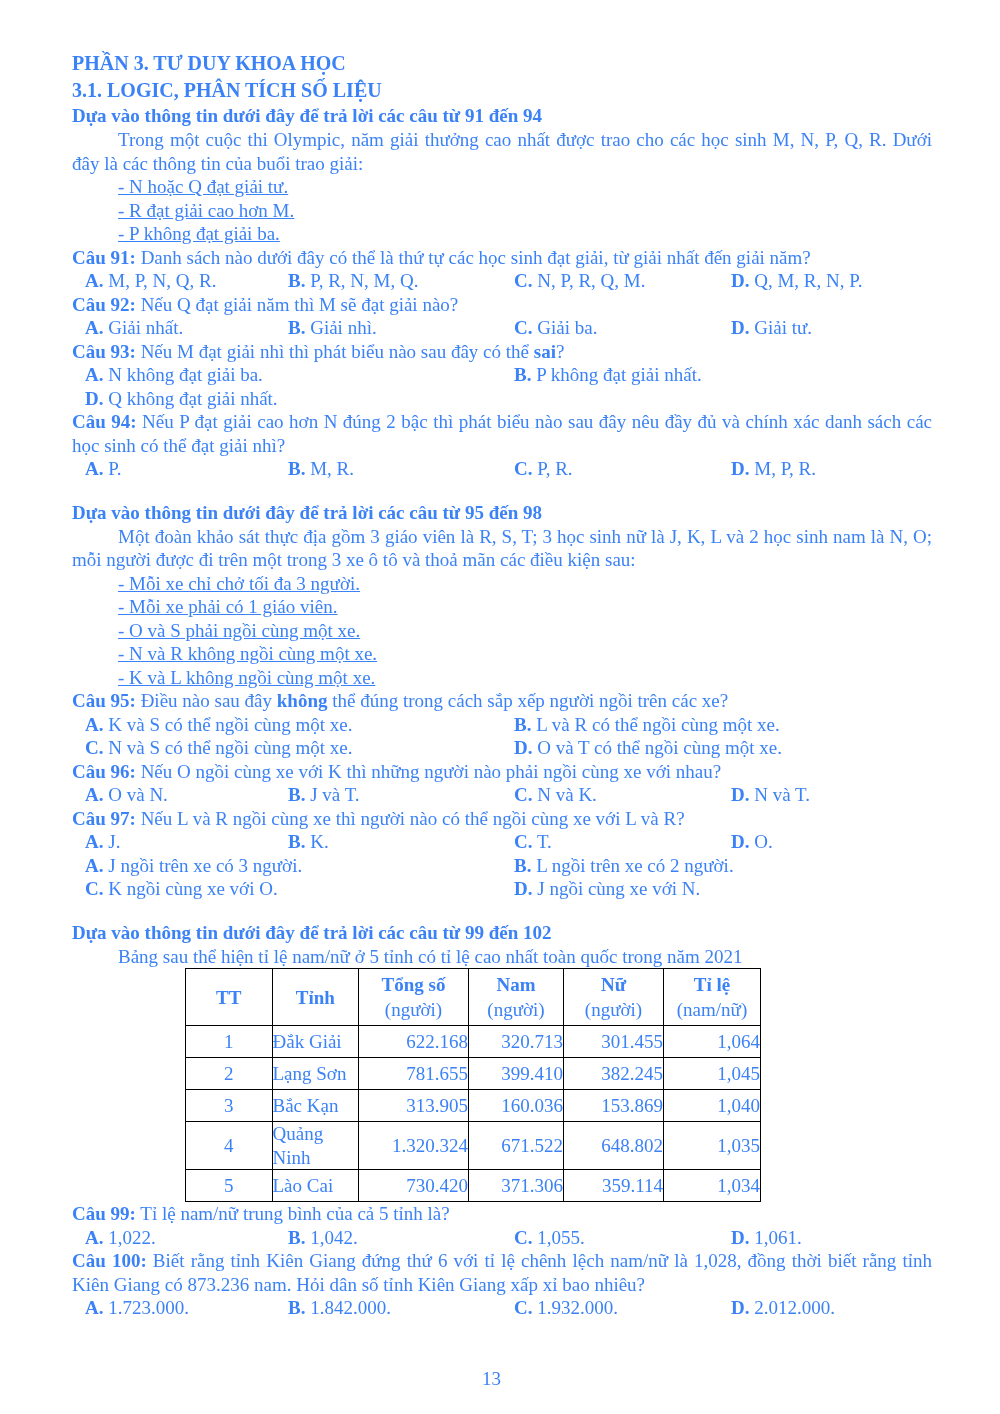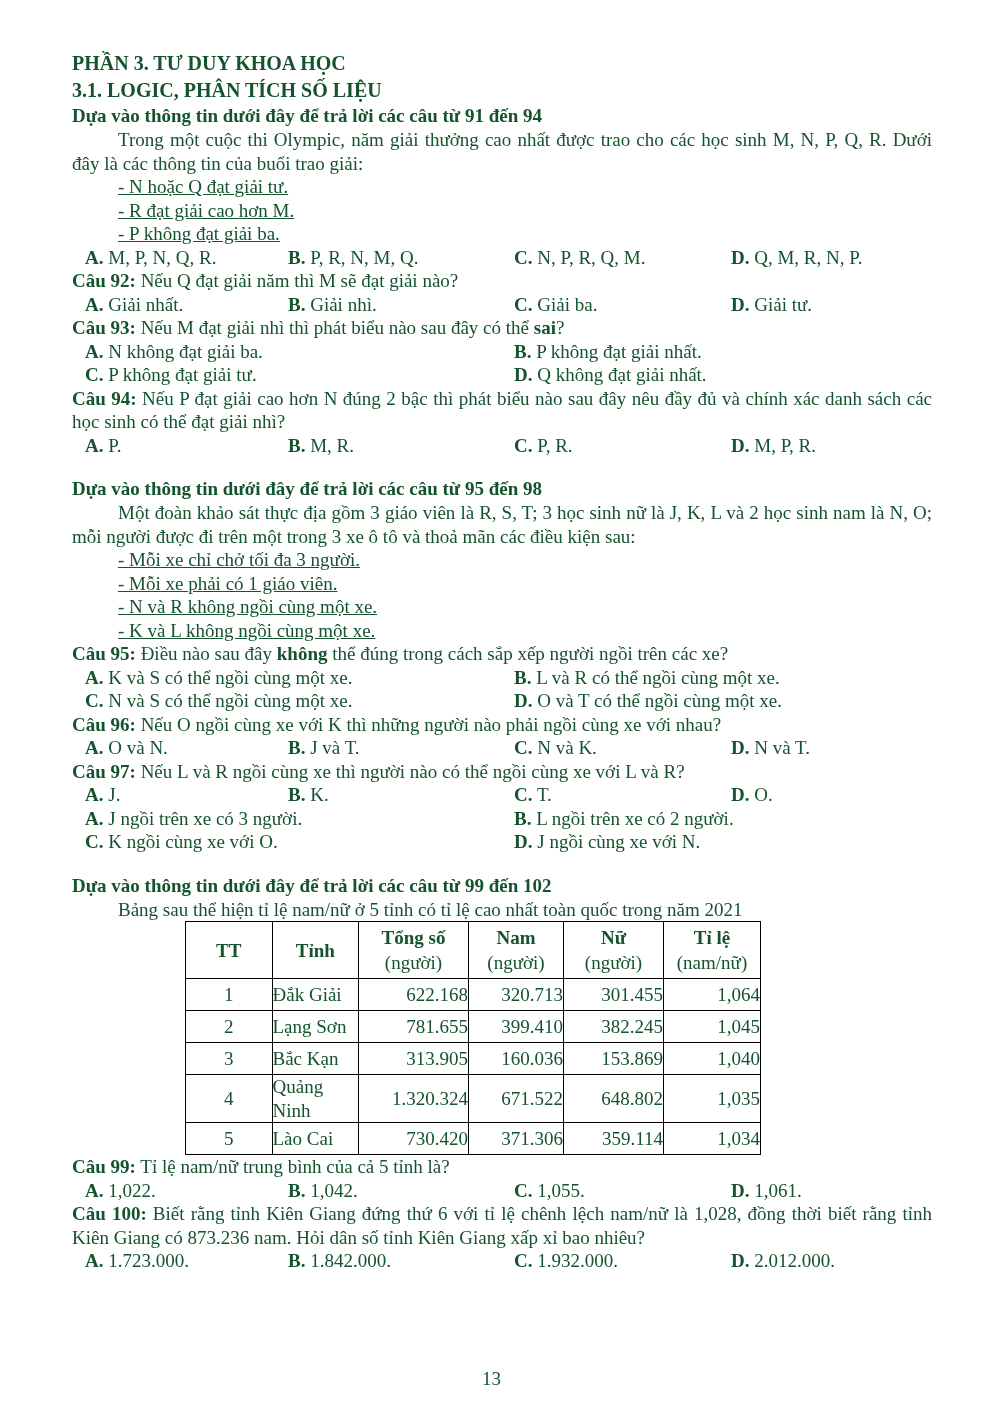--- a/index.html
+++ b/index.html
@@ -1,21 +1,21 @@
 <!DOCTYPE html>
 <html><head>
 <meta charset="utf-8">
 <style>
   html,body{margin:0;padding:0;background:#fff;}
   .page{
     position:relative;
     width:1000px;height:1414px;
     background:#ffffff;
     font-family:"Liberation Serif","DejaVu Serif",serif;
-    font-size:19px;line-height:23.5px;color:#14532d;
+    font-size:19px;line-height:23.5px;color:#3b82f6;
     overflow:hidden;
   }
   .content{position:absolute;left:72px;top:50px;width:860px;}
   .h-part,.h-sub{font-weight:bold;font-size:20px;line-height:27px;}
   .instruction{font-weight:bold;line-height:24px;}
   .para{text-align:justify;text-indent:46px;margin:0;}
   .bullet{padding-left:46px;text-decoration:underline;}
   .q-text{text-align:justify;margin:0;}
   .q-label{font-weight:bold;}
   .q-bold{font-weight:bold;}
@@ -46,20 +46,21 @@
     <div class="h-sub">3.1. LOGIC, PHÂN TÍCH SỐ LIỆU</div>
 
     <div>
       <div class="instruction">Dựa vào thông tin dưới đây để trả lời các câu từ 91 đến 94</div>
       <p class="para">Trong một cuộc thi Olympic, năm giải thưởng cao nhất được trao cho các học sinh M, N, P, Q, R. Dưới đây là các thông tin của buổi trao giải:</p>
       <div class="bullet">- N hoặc Q đạt giải tư.</div>
       <div class="bullet">- R đạt giải cao hơn M.</div>
       <div class="bullet">- P không đạt giải ba.</div>
 
       <div>
+        <p class="q-text"><span class="q-label">Câu 91:</span><span> Danh sách nào dưới đây có thể là thứ tự các học sinh đạt giải, từ giải nhất đến giải năm?</span><span class="q-bold"></span><span></span></p>
         <div class="opts cols4">
           <span class="opt"><span class="opt-label">A.</span><span> M, P, N, Q, R.</span></span>
           <span class="opt"><span class="opt-label">B.</span><span> P, R, N, M, Q.</span></span>
           <span class="opt"><span class="opt-label">C.</span><span> N, P, R, Q, M.</span></span>
           <span class="opt"><span class="opt-label">D.</span><span> Q, M, R, N, P.</span></span>
         </div>
       </div>
 
       <div>
         <p class="q-text"><span class="q-label">Câu 92:</span><span> Nếu Q đạt giải năm thì M sẽ đạt giải nào?</span><span class="q-bold"></span><span></span></p>
@@ -69,21 +70,20 @@
           <span class="opt"><span class="opt-label">C.</span><span> Giải ba.</span></span>
           <span class="opt"><span class="opt-label">D.</span><span> Giải tư.</span></span>
         </div>
       </div>
 
       <div>
         <p class="q-text"><span class="q-label">Câu 93:</span><span> Nếu M đạt giải nhì thì phát biểu nào sau đây có thể </span><span class="q-bold">sai</span><span>?</span></p>
         <div class="opts cols2">
           <span class="opt"><span class="opt-label">A.</span><span> N không đạt giải ba.</span></span>
           <span class="opt"><span class="opt-label">B.</span><span> P không đạt giải nhất.</span></span>
-          <span class="opt"><span class="opt-label">C.</span><span> P không đạt giải tư.</span></span>
           <span class="opt"><span class="opt-label">D.</span><span> Q không đạt giải nhất.</span></span>
         </div>
       </div>
 
       <div>
         <p class="q-text"><span class="q-label">Câu 94:</span><span> Nếu P đạt giải cao hơn N đúng 2 bậc thì phát biểu nào sau đây nêu đầy đủ và chính xác danh sách các học sinh có thể đạt giải nhì?</span><span class="q-bold"></span><span></span></p>
         <div class="opts cols4">
           <span class="opt"><span class="opt-label">A.</span><span> P.</span></span>
           <span class="opt"><span class="opt-label">B.</span><span> M, R.</span></span>
           <span class="opt"><span class="opt-label">C.</span><span> P, R.</span></span>
@@ -92,20 +92,21 @@
       </div>
     </div>
 
     <div class="gap"></div>
 
     <div>
       <div class="instruction">Dựa vào thông tin dưới đây để trả lời các câu từ 95 đến 98</div>
       <p class="para">Một đoàn khảo sát thực địa gồm 3 giáo viên là R, S, T; 3 học sinh nữ là J, K, L và 2 học sinh nam là N, O; mỗi người được đi trên một trong 3 xe ô tô và thoả mãn các điều kiện sau:</p>
       <div class="bullet">- Mỗi xe chỉ chở tối đa 3 người.</div>
       <div class="bullet">- Mỗi xe phải có 1 giáo viên.</div>
+      <div class="bullet">- O và S phải ngồi cùng một xe.</div>
       <div class="bullet">- N và R không ngồi cùng một xe.</div>
       <div class="bullet">- K và L không ngồi cùng một xe.</div>
 
       <div>
         <p class="q-text"><span class="q-label">Câu 95:</span><span> Điều nào sau đây </span><span class="q-bold">không</span><span> thể đúng trong cách sắp xếp người ngồi trên các xe?</span></p>
         <div class="opts cols2">
           <span class="opt"><span class="opt-label">A.</span><span> K và S có thể ngồi cùng một xe.</span></span>
           <span class="opt"><span class="opt-label">B.</span><span> L và R có thể ngồi cùng một xe.</span></span>
           <span class="opt"><span class="opt-label">C.</span><span> N và S có thể ngồi cùng một xe.</span></span>
           <span class="opt"><span class="opt-label">D.</span><span> O và T có thể ngồi cùng một xe.</span></span>

